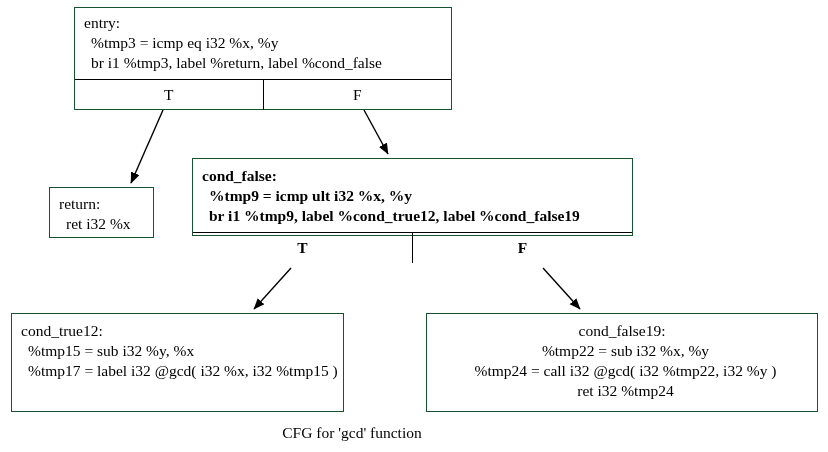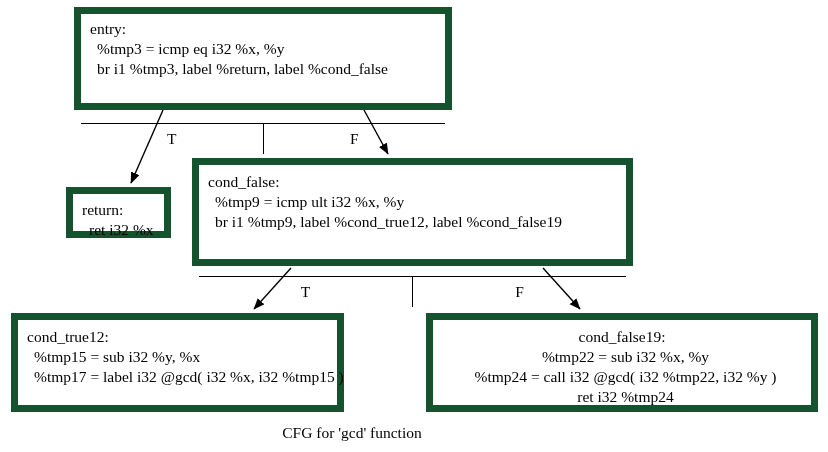--- a/index.html
+++ b/index.html
@@ -19,25 +19,24 @@
     position: absolute;
     left: 0;
     top: 0;
     width: 828px;
     height: 452px;
     pointer-events: none;
   }
   .node {
     position: absolute;
     box-sizing: border-box;
-    border: 7px solid #14532d;
+    border: 1px solid #14532d;
     background: #ffffff;
     display: flex;
     flex-direction: column;
-    gap: 38px;
   }
   .node-body {
     padding: 5px 9px 6px 9px;
     flex: 1 1 auto;
   }
   .node-line {
     font-size: 15.5px;
     line-height: 20px;
     color: #000000;
     white-space: pre;
@@ -97,28 +96,28 @@
       <div class="node-line">entry:</div>
       <div class="node-line indented">%tmp3 = icmp eq i32 %x, %y</div>
       <div class="node-line indented">br i1 %tmp3, label %return, label %cond_false</div>
     </div>
     <div class="ports">
       <div class="port left">T</div>
       <div class="port">F</div>
     </div>
   </div>
 
-  <div class="node" style="left:66px; top:187px; width:105px; height:51px;">
+  <div class="node" style="left:49px; top:187px; width:105px; height:51px;">
     <div class="node-body" style="padding-top:6px;">
       <div class="node-line">return:</div>
       <div class="node-line indented">ret i32 %x</div>
     </div>
   </div>
 
-  <div class="node" style="left:192px; top:158px; width:441px; height:108px;">
+  <div class="node" style="left:192px; top:158px; width:441px; height:78px;font-weight:bold;">
     <div class="node-body" style="padding-top:7px;">
       <div class="node-line">cond_false:</div>
       <div class="node-line indented">%tmp9 = icmp ult i32 %x, %y</div>
       <div class="node-line indented">br i1 %tmp9, label %cond_true12, label %cond_false19</div>
     </div>
     <div class="ports">
       <div class="port left">T</div>
       <div class="port">F</div>
     </div>
   </div>

